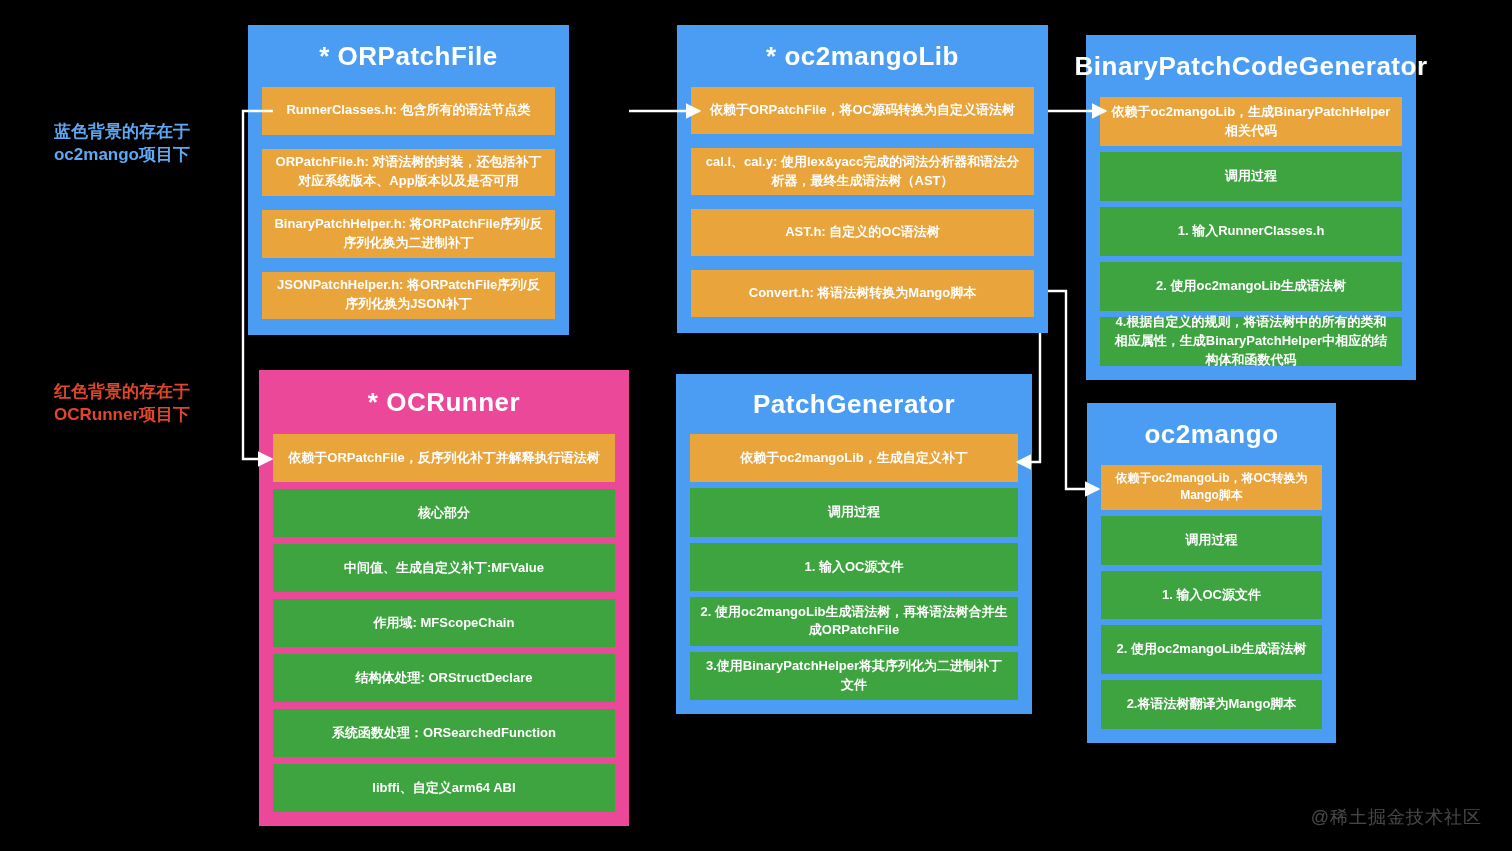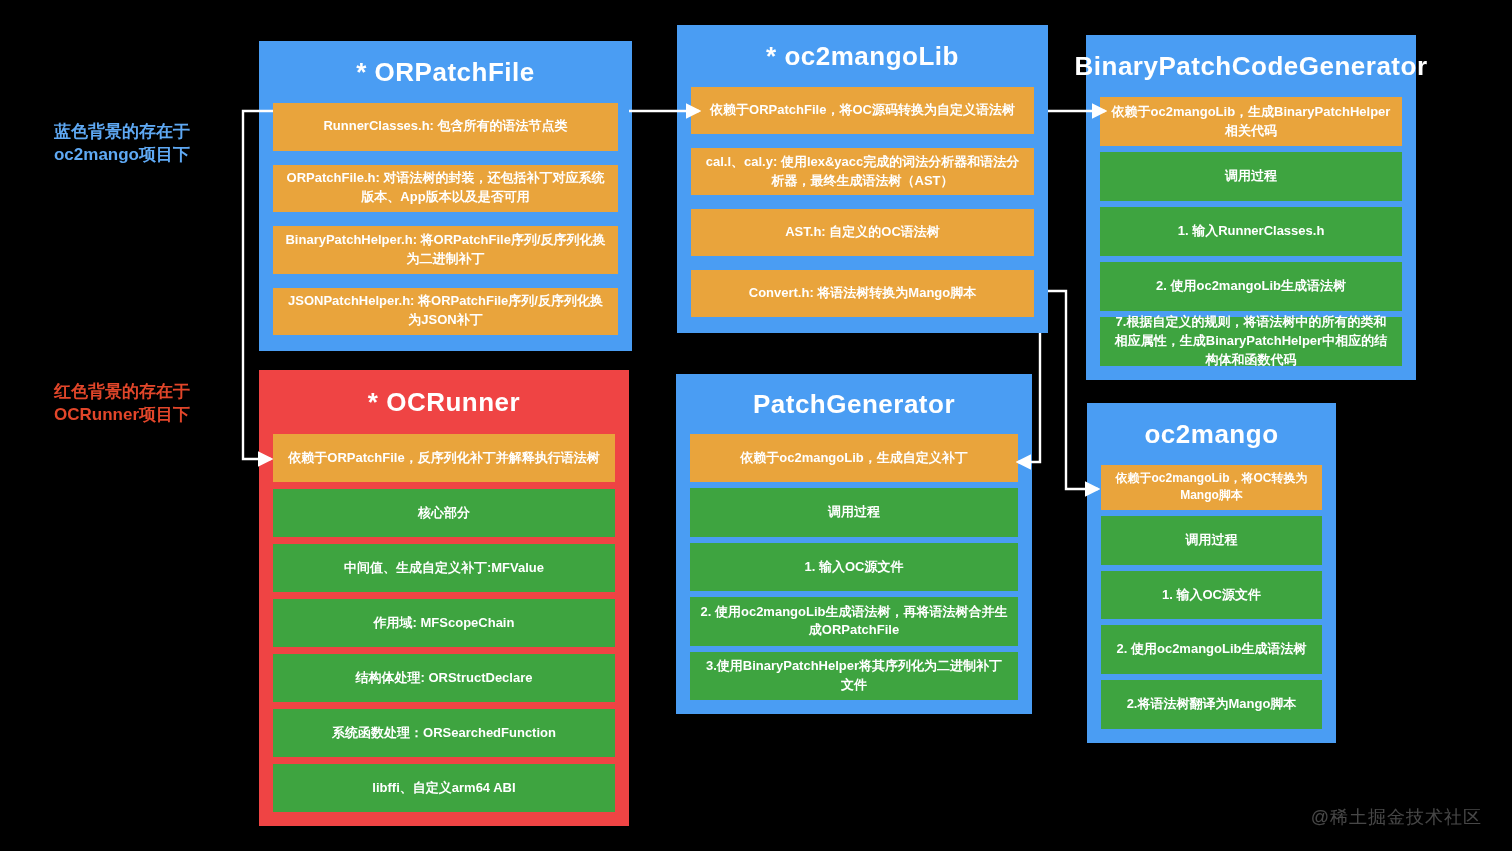--- a/index.html
+++ b/index.html
@@ -16,21 +16,21 @@
     overflow: hidden;
   }
   
   .box {
     position: absolute;
     display: flex;
     flex-direction: column;
     box-sizing: border-box;
   }
   .box.blue { background: #4A9DF3; }
-  .box.redbg { background: #ef4444; }
+  .box.redbg { background: #ec4899; }
   .box-title {
     flex: 0 0 62px;
     display: flex;
     align-items: center;
     justify-content: center;
     color: #ffffff;
     font-size: 26px;
     font-weight: bold;
     letter-spacing: 0.5px;
     white-space: nowrap;
@@ -115,21 +115,21 @@
 
   <div class="note blue-note" style="left:32px; top:111px;">
     <div>蓝色背景的存在于</div>
     <div>oc2mango项目下</div>
   </div>
   <div class="note red-note" style="left:32px; top:380px;">
     <div>红色背景的存在于</div>
     <div>OCRunner项目下</div>
   </div>
 
-  <div class="box blue" style="left:259px; top:25px; width:373px; height:310px;margin-top:16px;">
+  <div class="box blue" style="left:248px; top:25px; width:321px; height:310px;">
     <div class="box-title">* ORPatchFile</div>
     <div class="rows">
       <div class="row orange">RunnerClasses.h: 包含所有的语法节点类</div>
       <div class="row orange">ORPatchFile.h: 对语法树的封装，还包括补丁对应系统版本、App版本以及是否可用</div>
       <div class="row orange">BinaryPatchHelper.h: 将ORPatchFile序列/反序列化换为二进制补丁</div>
       <div class="row orange">JSONPatchHelper.h: 将ORPatchFile序列/反序列化换为JSON补丁</div>
     </div>
   </div>
 
   <div class="box blue" style="left:677px; top:25px; width:371px; height:308px;">
@@ -142,21 +142,21 @@
     </div>
   </div>
 
   <div class="box blue" style="left:1086px; top:35px; width:330px; height:345px;">
     <div class="box-title">BinaryPatchCodeGenerator</div>
     <div class="rows tight">
       <div class="row orange">依赖于oc2mangoLib，生成BinaryPatchHelper相关代码</div>
       <div class="row green">调用过程</div>
       <div class="row green">1. 输入RunnerClasses.h</div>
       <div class="row green">2. 使用oc2mangoLib生成语法树</div>
-      <div class="row green">7.根据自定义的规则，将语法树中的所有的类和相应属性，生成BinaryPatchHelper中相应的结构体和函数代码</div>
+      <div class="row green">4.根据自定义的规则，将语法树中的所有的类和相应属性，生成BinaryPatchHelper中相应的结构体和函数代码</div>
     </div>
   </div>
 
   <div class="box redbg" style="left:259px; top:370px; width:370px; height:456px;">
     <div class="box-title" style="flex-basis:64px;">* OCRunner</div>
     <div class="rows tight" style="gap:7px;">
       <div class="row orange">依赖于ORPatchFile，反序列化补丁并解释执行语法树</div>
       <div class="row green">核心部分</div>
       <div class="row green">中间值、生成自定义补丁:MFValue</div>
       <div class="row green">作用域: MFScopeChain</div>

